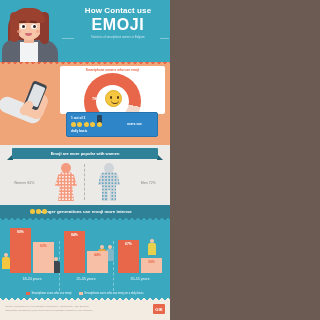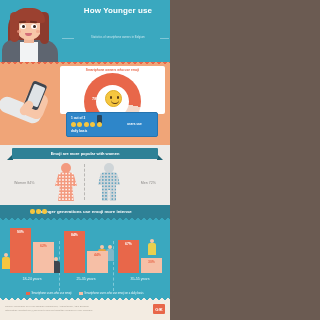--- a/index.html
+++ b/index.html
@@ -235,21 +235,22 @@
       <div class="w-brow l"></div>
       <div class="w-brow r"></div>
       <div class="w-eye l"></div>
       <div class="w-eye r"></div>
       <div class="w-pupil l"></div>
       <div class="w-pupil r"></div>
       <div class="w-blush l"></div>
       <div class="w-blush r"></div>
       <div class="w-mouth"></div>
     </div>
-    <div class="header-title">How Younger use</div>
+    <div class="header-title">How Contact use</div>
+    <div class="header-emoji">EMOJI</div>
     <div class="subrule l"></div>
     <div class="subrule r"></div>
     <div class="header-sub">Statistics of smartphone owners in Belgium</div>
   </div>
 
   <div class="sec-phone">
     <div class="scallop-top"></div>
 
     <div class="hand">
       <div class="arm"></div>

